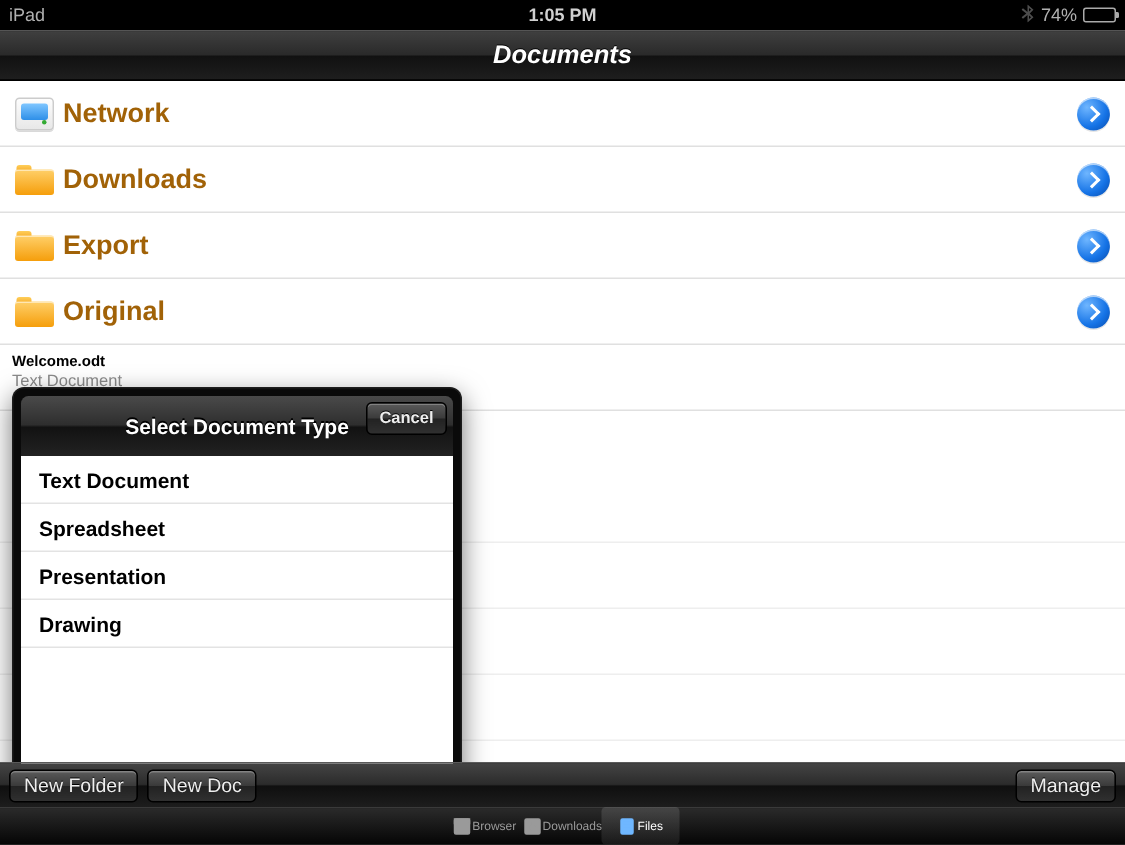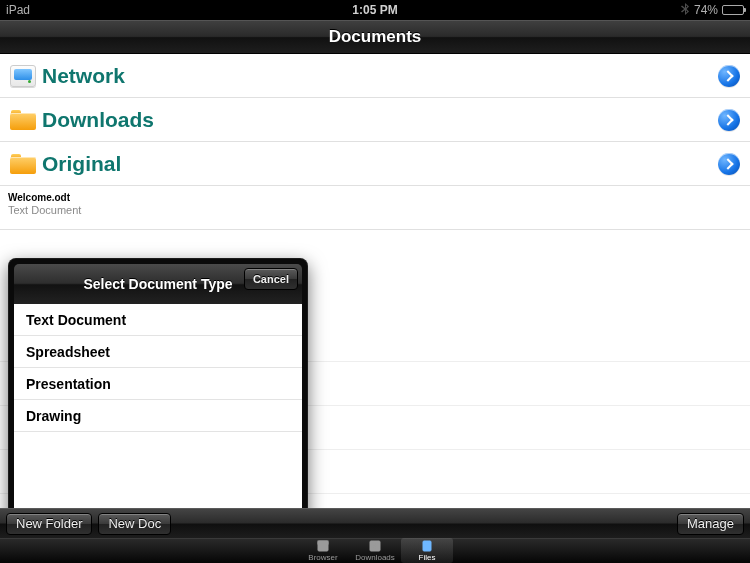--- a/index.html
+++ b/index.html
@@ -22,31 +22,32 @@
   .battery-fill{height:100%; width:74%; background:#ddd;}
 
   
   .title-bar {
     height: 34px; width:100%;
     background: linear-gradient(to bottom,#3f3f3f 0%,#2a2a2a 48%,#111 52%,#1e1e1e 100%);
     border-top:1px solid #555; border-bottom:1px solid #000;
     color:#fff; display:flex; align-items:center; justify-content:center;
     font-size:17px; font-weight:700;
     text-shadow:0 -1px 0 #000;
+    font-style:italic;
   }
 
   
   .file-list { position:absolute; top:54px; left:0; right:0; bottom:55px; background:#fff; overflow:hidden;}
   .row {
     height:44px; display:flex; align-items:center;
     border-bottom:1px solid #e0e0e0;
     padding:0 10px 0 8px;
   }
   .row .icon-slot{ width:30px; display:flex; justify-content:center; }
-  .row .label { flex:1; padding-left:4px; font-size:21px; font-weight:700; color:#0f766e;}
+  .row .label { flex:1; padding-left:4px; font-size:18px; font-weight:700; color:#a16207;}
   .chevron {
     width:22px; height:22px; border-radius:50%;
     background: radial-gradient(circle at 30% 30%, #6fb6ff, #1573e6 60%, #0a4aa8);
     box-shadow: inset 0 1px 0 rgba(255,255,255,.6), 0 1px 0 rgba(0,0,0,.1);
     display:flex; align-items:center; justify-content:center;
   }
   .chevron::after{
     content:""; width:6px; height:6px; border:2px solid #fff; border-left:none; border-bottom:none;
     transform: rotate(45deg); margin-left:-2px;
   }
@@ -87,21 +88,21 @@
   .toolbar .spacer{flex:1;}
 
   
   .tabbar{
     position:absolute; left:0; right:0; bottom:0; height:25px;
     background:linear-gradient(#2a2a2a,#050505);
     display:flex; justify-content:center; align-items:flex-end; gap:0;
     border-top:1px solid #3a3a3a;
   }
   .tab{
-    width:52px; height:25px; display:flex; flex-direction:column; align-items:center; justify-content:center;
+    width:52px; height:25px; display:flex; flex-direction:row; align-items:center; justify-content:center;
     font-size:8px; color:#9a9a9a; gap:1px;
   }
   .tab.active{ background:linear-gradient(rgba(120,120,120,.35),rgba(60,60,60,.35)); border-radius:3px; color:#fff;}
   .tab .ic{height:12px;display:flex;align-items:center;justify-content:center;}
   .tab.active .ic svg *{fill:#6fb7ff;stroke:#6fb7ff;}
   .tab .ic svg *{fill:#9a9a9a;stroke:#9a9a9a;}
 
   
   .popover{
     position:absolute; left:8px; top:258px; width:300px;
@@ -173,20 +174,30 @@
     <span class="icon-slot">
         <span class="folder-ic">
           <span class="tab"></span>
           <span class="body"></span>
         </span>
       </span>
     <span class="label">Downloads</span>
     <span class="chevron"></span>
   </div>
 
+  <div class="row">
+    <span class="icon-slot">
+        <span class="folder-ic">
+          <span class="tab"></span>
+          <span class="body"></span>
+        </span>
+      </span>
+    <span class="label">Export</span>
+    <span class="chevron"></span>
+  </div>
 
   <div class="row">
     <span class="icon-slot">
         <span class="folder-ic">
           <span class="tab"></span>
           <span class="body"></span>
         </span>
       </span>
     <span class="label">Original</span>
     <span class="chevron"></span>

